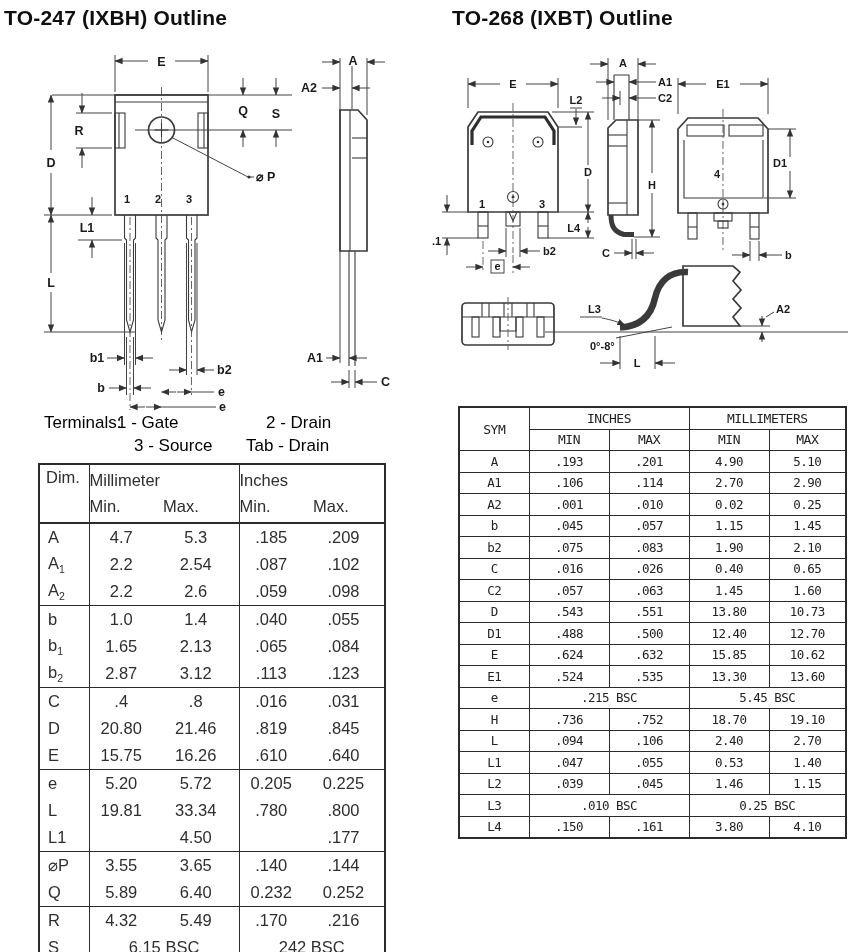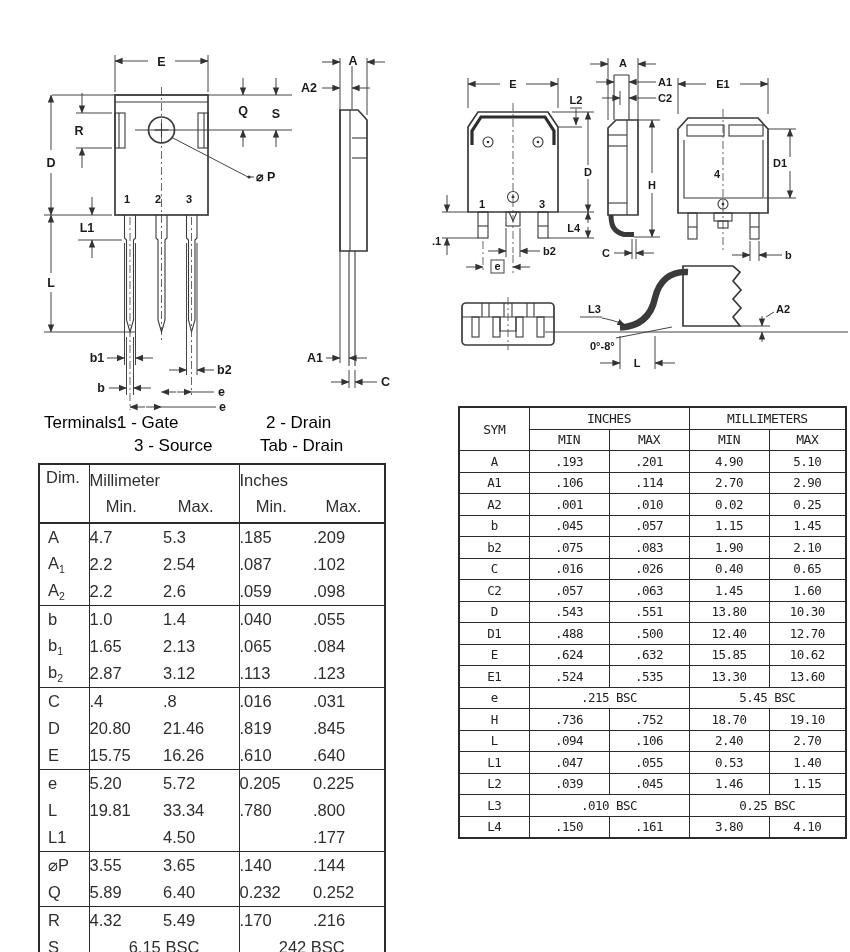--- a/index.html
+++ b/index.html
@@ -19,37 +19,39 @@
   
   .term{position:absolute;font:17px "Liberation Sans",sans-serif;color:#000000;white-space:nowrap;}
   
   .t247{position:absolute;left:38px;top:463px;border-collapse:collapse;table-layout:fixed;width:346px;
         font:16.5px "Liberation Sans",sans-serif;color:#2e2e2e;border:2px solid #2b2b2b;}
   .t247 td{height:27px;padding:0 10px 0 0;white-space:nowrap;overflow:hidden;}
   .t247 thead{border-bottom:2px solid #2b2b2b;margin-top:44px;}
   .t247 .dim{padding:0 0 0 8px;}
   .t247 .dim sub{font-size:10.5px;}
   .t247 .vr{border-right:1.6px solid #2b2b2b;}
-  .t247 .num{text-align:left;margin-top:29px;}
+  .t247 .num{text-align:center;margin-top:29px;}
   .t247 .ctr{text-align:center;padding:0;}
   .t247 tr.gs td{border-top:1.6px solid #2b2b2b;}
   .t247 .sech{height:26px;padding:2px 0 0 0;}
-  .t247 .mmh{text-align:center;height:26px;padding-bottom:3px;}
+  .t247 .mmh{text-align:left;height:26px;padding-bottom:3px;}
   .t247 .dimh{vertical-align:top;padding:3px 0 0 6px;}
   
   .t268{position:absolute;left:458px;top:406px;border-collapse:collapse;table-layout:fixed;width:387px;
         font:12.5px "DejaVu Sans Mono",monospace;letter-spacing:-.5px;color:#222;border:2px solid #2b2b2b;padding-left:40px;}
   .t268 td{border:1.3px solid #2b2b2b;text-align:center;height:20.5px;padding:0;white-space:nowrap;overflow:hidden;}
   .t268 thead td{font-size:13px;}
 </style>
 </head>
 <body>
 
 <div id="page">
 
+  <div class="title" style="left:4px;top:6px">TO-247 (IXBH) Outline</div>
+  <div class="title" style="left:452px;top:6px">TO-268 (IXBT) Outline</div>
 
   <svg style="left:30px;top:45px" width="395" height="372" viewBox="0 0 395 372">
     <defs>
       <marker id="ah" viewBox="0 0 10 10" refX="9.5" refY="5" markerWidth="8" markerHeight="8" orient="auto-start-reverse">
         <path d="M0,1 L10,5 L0,9 z" fill="#333"></path>
       </marker>
     </defs>
 
     <g>
       <line class="dl" x1="22" y1="50" x2="262" y2="50"></line>
@@ -357,21 +359,21 @@
       <line class="dl" x1="336" y1="272" x2="344" y2="267"></line>
       <text class="lb2" x="346" y="268" text-anchor="start">A2</text>
     </g>
   </svg>
 
   <div>
     <span class="term" style="left:44px;top:413px">Terminals:</span>
     <span class="term" style="left:117px;top:413px">1 - Gate</span>
     <span class="term" style="left:266px;top:413px">2 - Drain</span>
     <span class="term" style="left:134px;top:436px">3 - Source</span>
-    <span class="term" style="left:260px;top:436px">Tab - Drain</span>
+    <span class="term" style="left:246px;top:436px">Tab - Drain</span>
   </div>
 
   <table class="t247">
     <colgroup>
         <col style="width:50px">
         <col style="width:74px">
         <col style="width:76px">
         <col style="width:74px">
         <col style="width:72px">
       </colgroup>
@@ -571,21 +573,21 @@
           <td>.057</td>
           <td>.063</td>
           <td>1.45</td>
           <td>1.60</td>
         </tr>
         <tr>
           <td>D</td>
           <td>.543</td>
           <td>.551</td>
           <td>13.80</td>
-          <td>10.30</td>
+          <td>10.73</td>
         </tr>
         <tr>
           <td>D1</td>
           <td>.488</td>
           <td>.500</td>
           <td>12.40</td>
           <td>12.70</td>
         </tr>
         <tr>
           <td>E</td>

